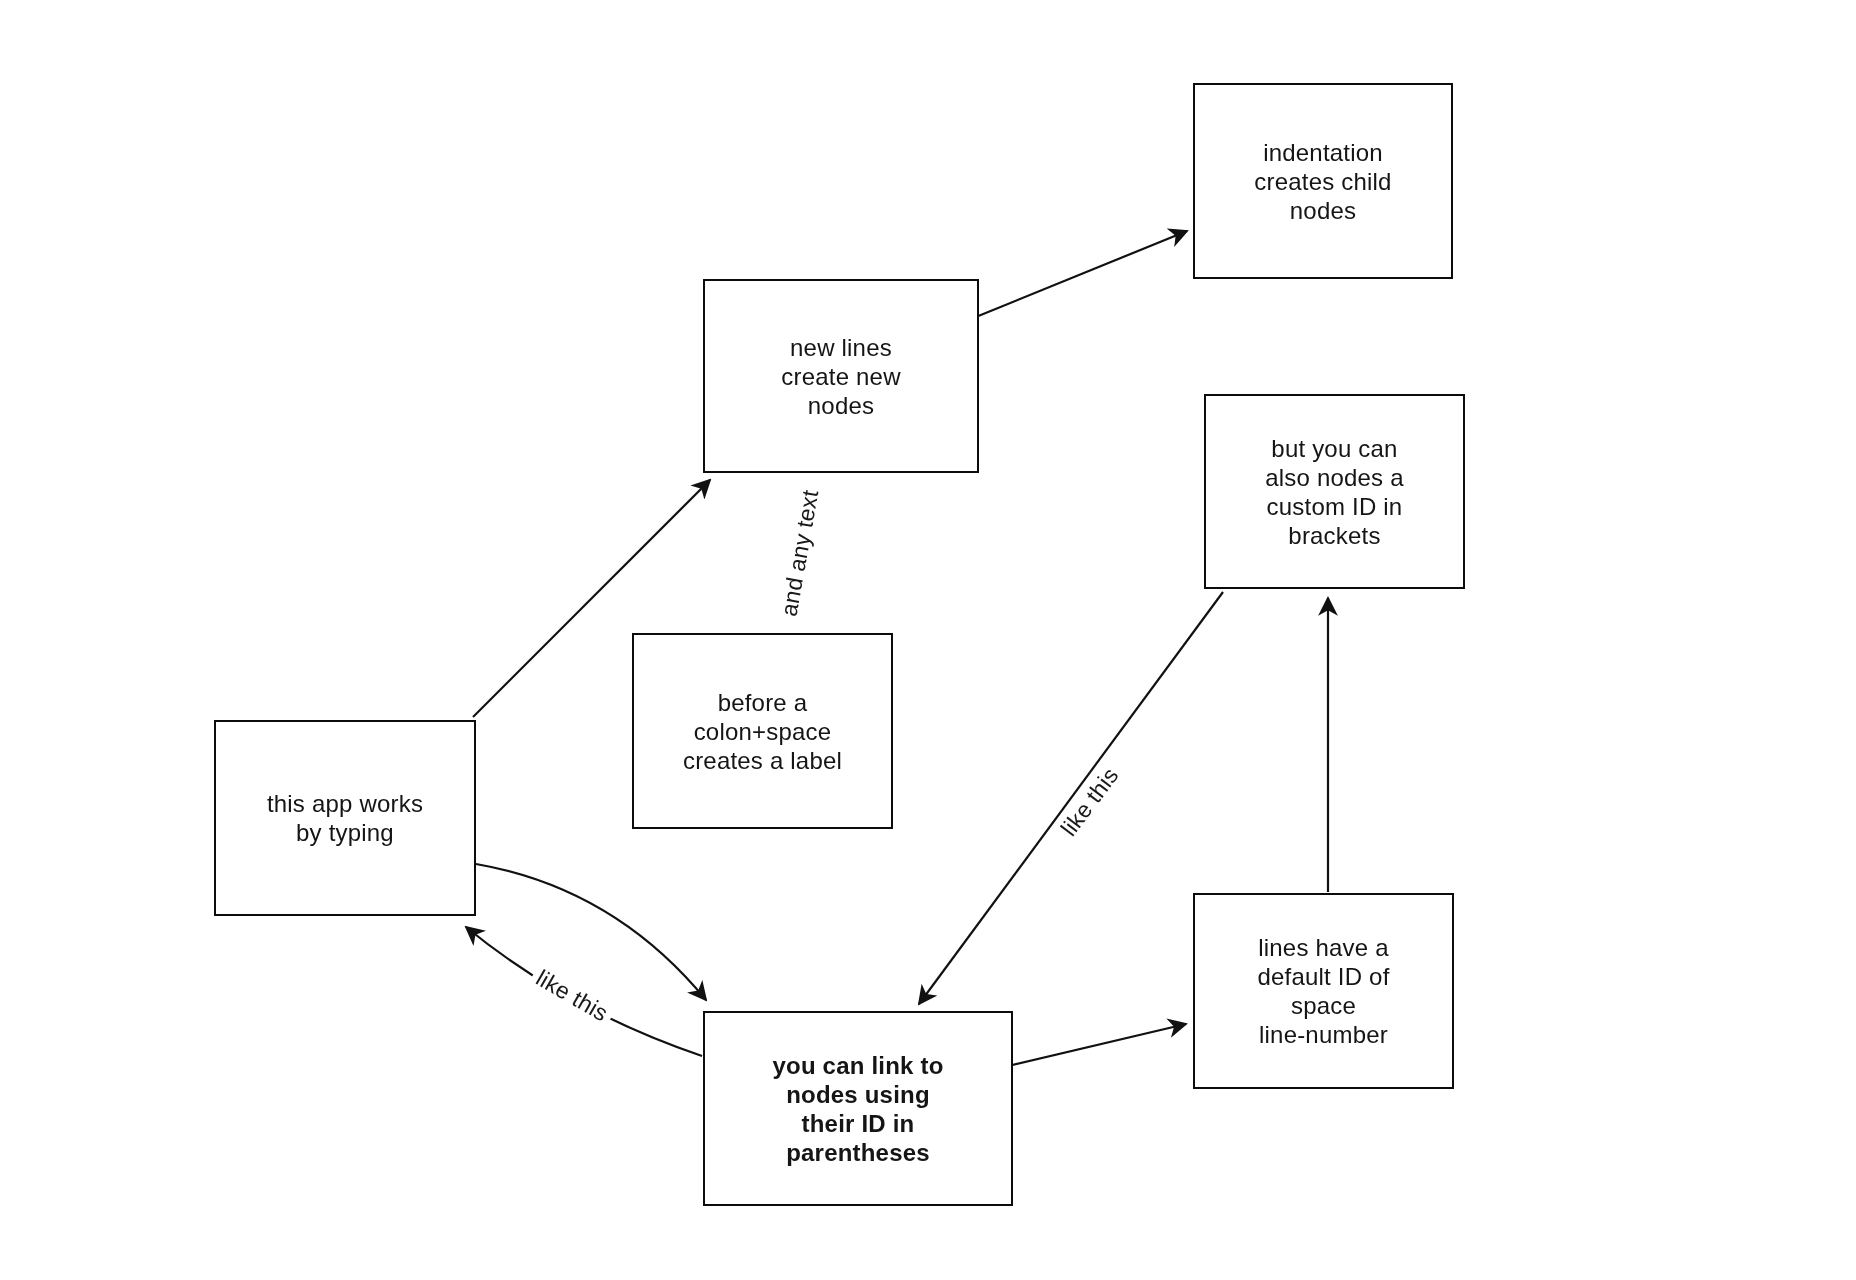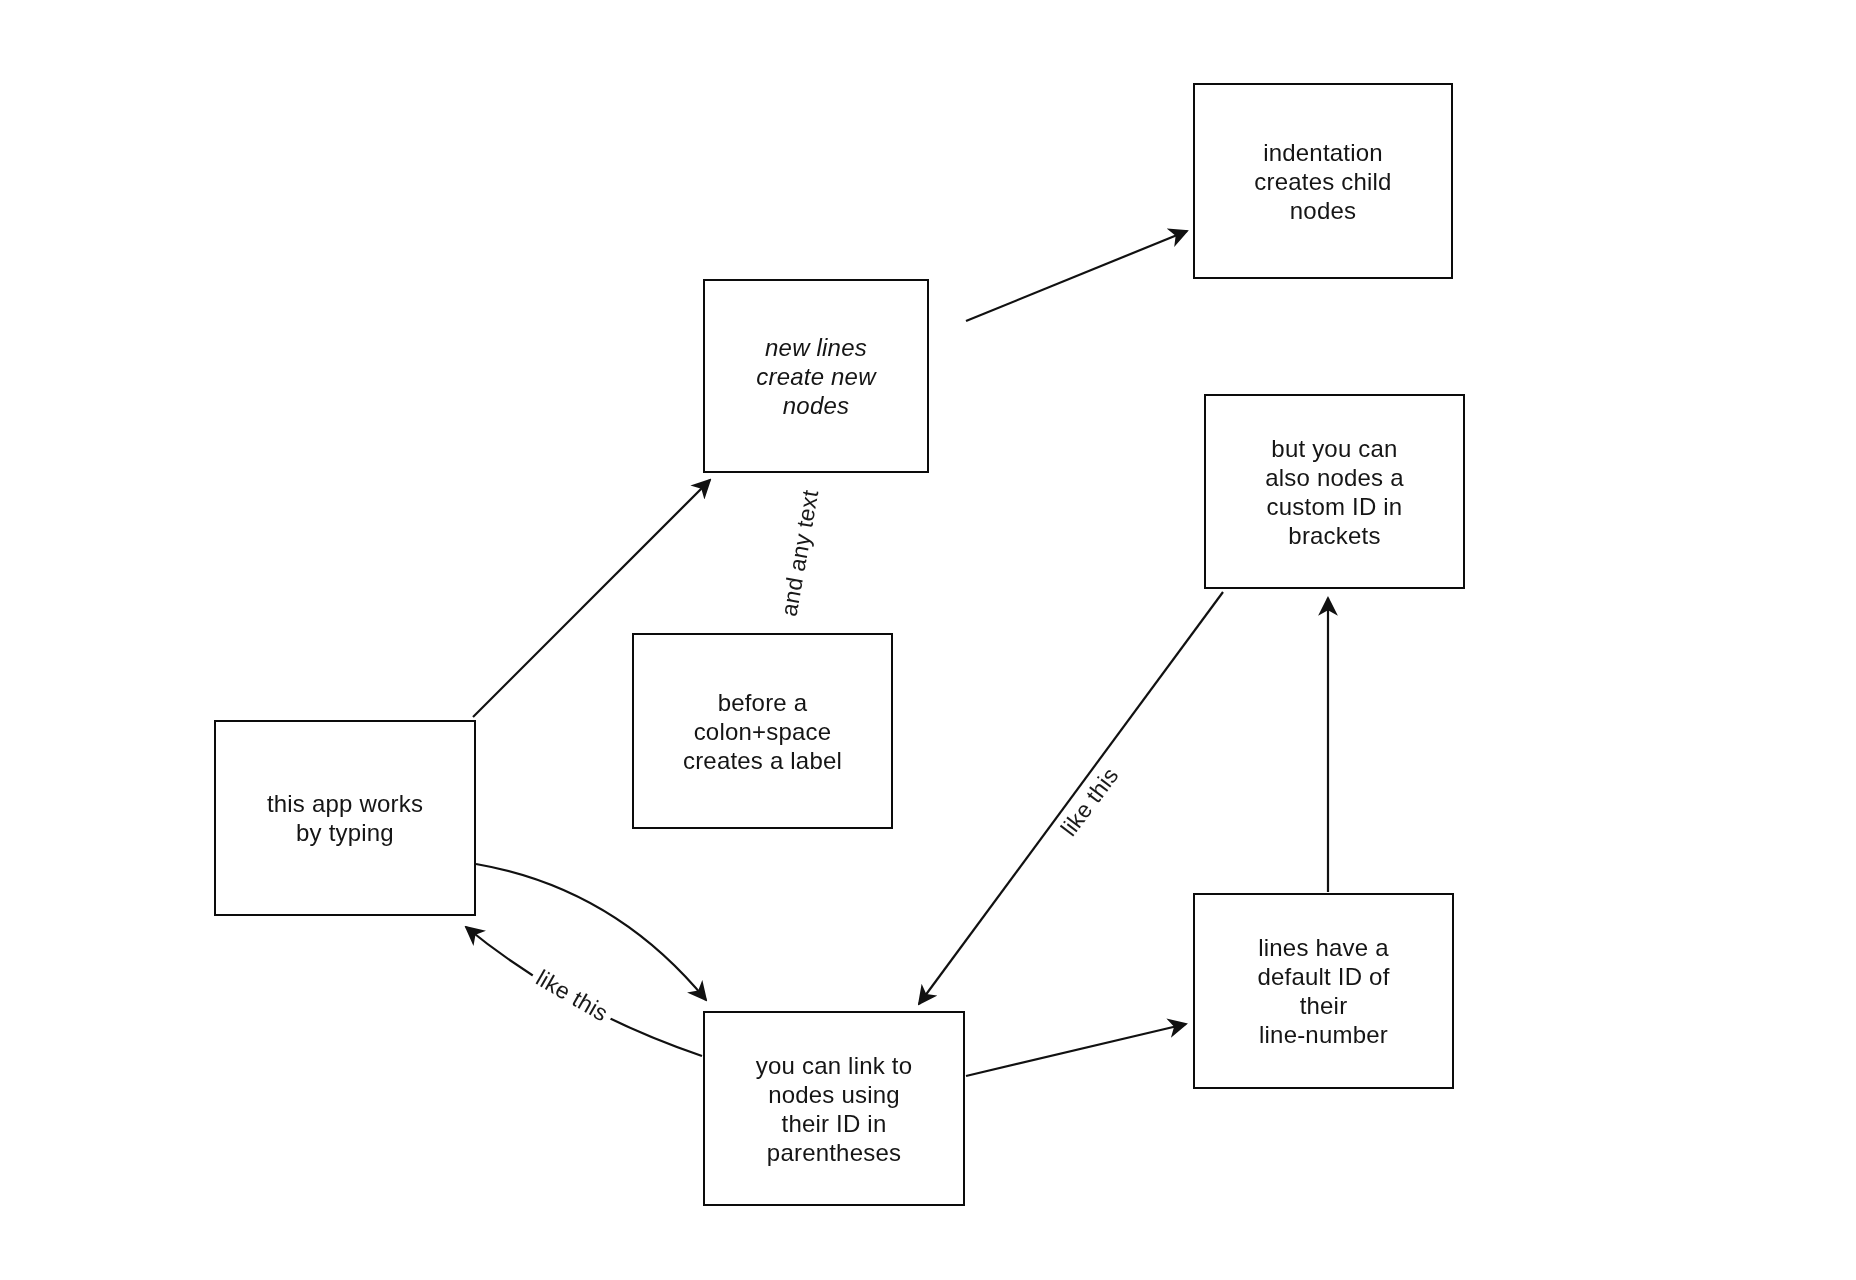--- a/index.html
+++ b/index.html
@@ -45,24 +45,24 @@
     background: #ffffff;
     color: #1a1a1a;
     font-size: 23px;
     line-height: 25px;
     padding: 1px 5px;
     white-space: nowrap;
     letter-spacing: 0.2px;
   }
   
   #node-this-app      { left: 214px;  top: 720px;  width: 262px; height: 196px; }
-  #node-new-lines     { left: 703px;  top: 279px;  width: 226px; height: 194px; font-style: italic; }
+  #node-new-lines     { left: 703px;  top: 279px;  width: 276px; height: 194px; }
   #node-indentation   { left: 1193px; top: 74px;   width: 260px; height: 196px; margin-top: 9px; }
   #node-before-colon  { left: 632px;  top: 633px;  width: 261px; height: 196px; }
-  #node-you-can-link  { left: 703px;  top: 1011px; width: 262px; height: 195px; }
+  #node-you-can-link  { left: 703px;  top: 1011px; width: 310px; height: 195px; font-weight: bold; }
   #node-lines-have    { left: 1193px; top: 893px;  width: 261px; height: 196px; }
   #node-but-you-can   { left: 1204px; top: 394px;  width: 261px; height: 195px; }
   
   #label-and-any-text {
     left: 800px; top: 553px;
     transform: translate(-50%, -50%) rotate(-80deg);
   }
   #label-like-this-return {
     left: 572px; top: 996px;
     transform: translate(-50%, -50%) rotate(30deg);
@@ -125,21 +125,21 @@
   <div class="node" id="node-you-can-link">
     <span class="node-label">you can link to
 nodes using
 their ID in
 parentheses</span>
   </div>
 
   <div class="node" id="node-lines-have">
     <span class="node-label">lines have a
 default ID of
-their
+space
 line-number</span>
   </div>
 
   <div class="node" id="node-but-you-can">
     <span class="node-label">but you can
 also nodes a
 custom ID in
 brackets</span>
   </div>
 

